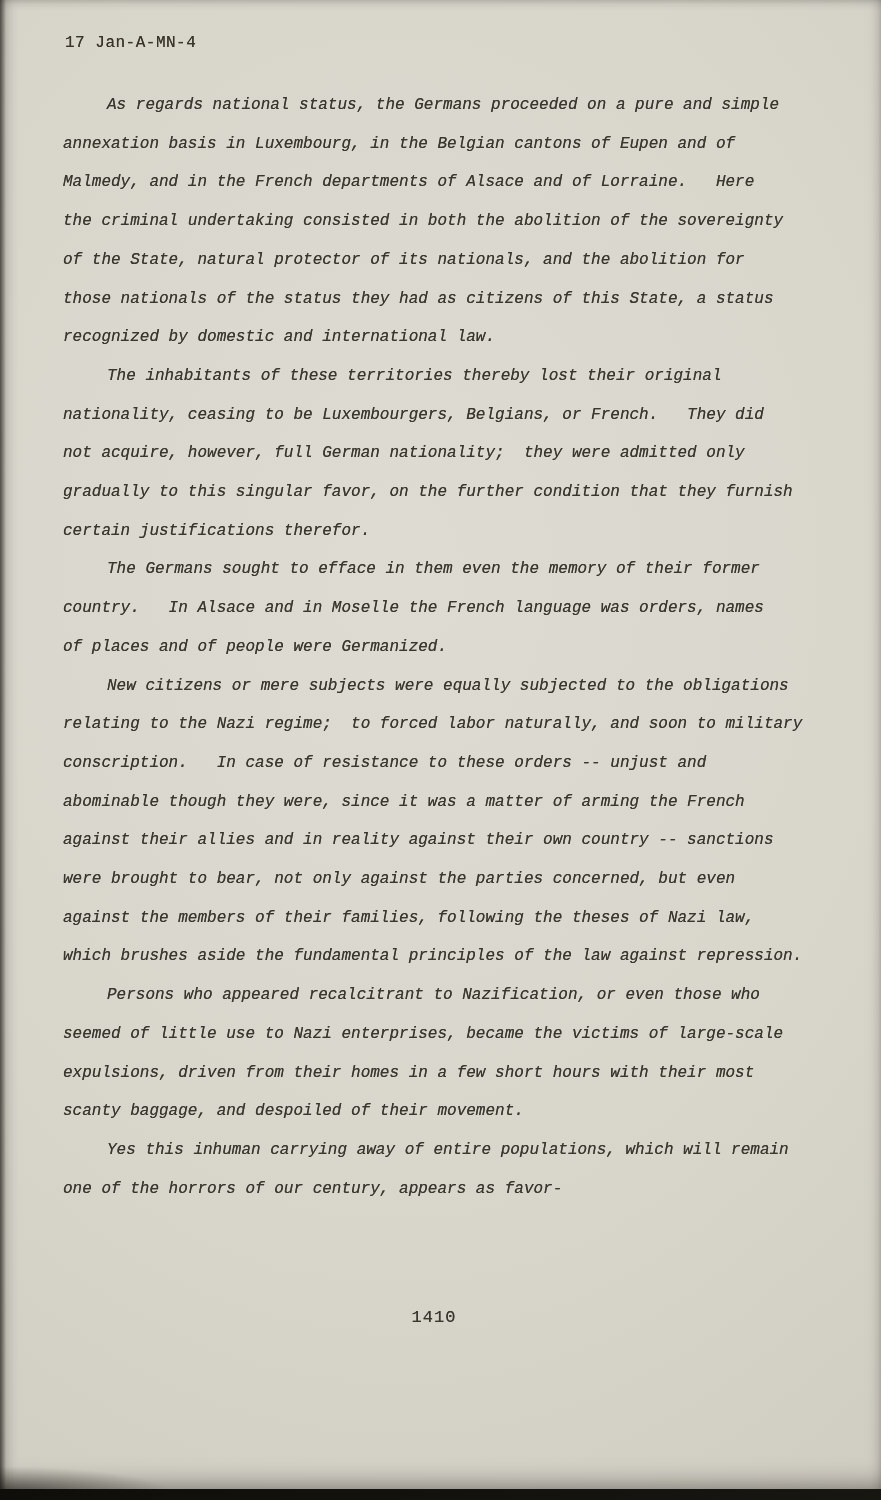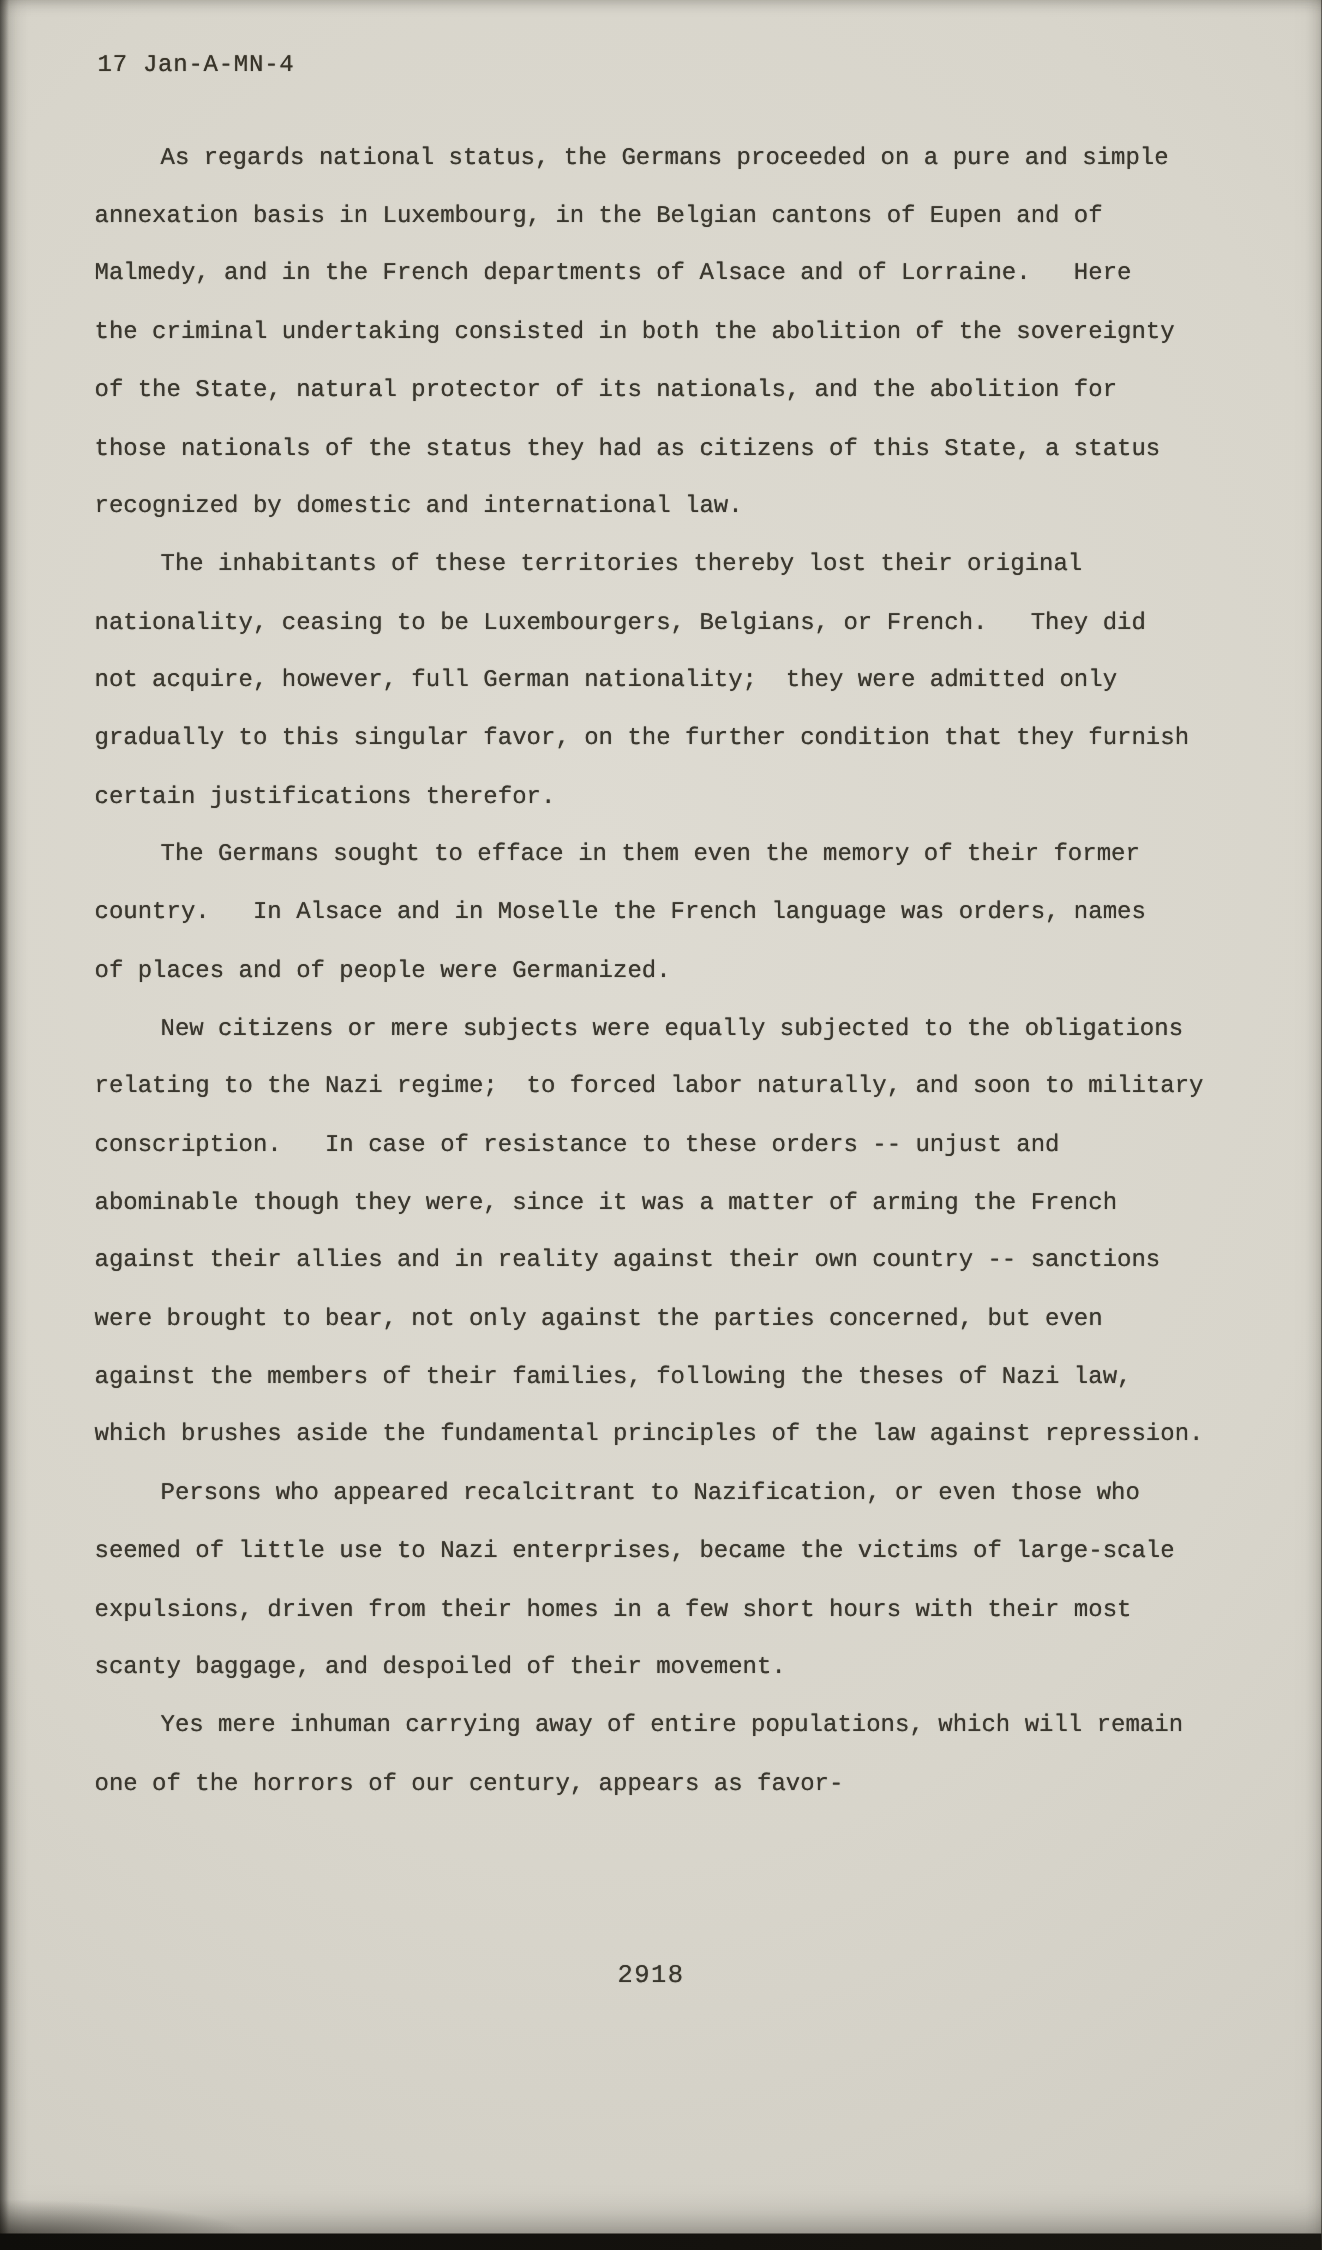--- a/index.html
+++ b/index.html
@@ -63,20 +63,21 @@
     color: #3a372e;
     text-shadow: 0 0 0.6px rgba(58, 55, 46, 0.85);
   }
   .para {
     margin: 0;
     white-space: pre-wrap;
     text-indent: 0;
   }
   .para.indent {
     text-indent: 44px;
+    font-style: italic;
   }
   .page-number {
     position: absolute;
     left: 63px;
     top: 1308px;
     width: 742px;
     text-align: center;
     font-size: 17px;
     letter-spacing: 1px;
     color: #3a372e;
@@ -112,21 +113,21 @@
 conscription.   In case of resistance to these orders -- unjust and
 abominable though they were, since it was a matter of arming the French
 against their allies and in reality against their own country -- sanctions
 were brought to bear, not only against the parties concerned, but even
 against the members of their families, following the theses of Nazi law,
 which brushes aside the fundamental principles of the law against repression.</p>
     <p class="para indent">Persons who appeared recalcitrant to Nazification, or even those who
 seemed of little use to Nazi enterprises, became the victims of large-scale
 expulsions, driven from their homes in a few short hours with their most
 scanty baggage, and despoiled of their movement.</p>
-    <p class="para indent">Yes mere inhuman carrying away of entire populations, which will remain
+    <p class="para indent">Yes this inhuman carrying away of entire populations, which will remain
 one of the horrors of our century, appears as favor-</p>
   </div>
 
-  <div class="page-number">2918</div>
+  <div class="page-number">1410</div>
 
   <div class="bottom-curl"></div>
   <div class="bottom-edge"></div>
 </div>
 
 </body></html>

